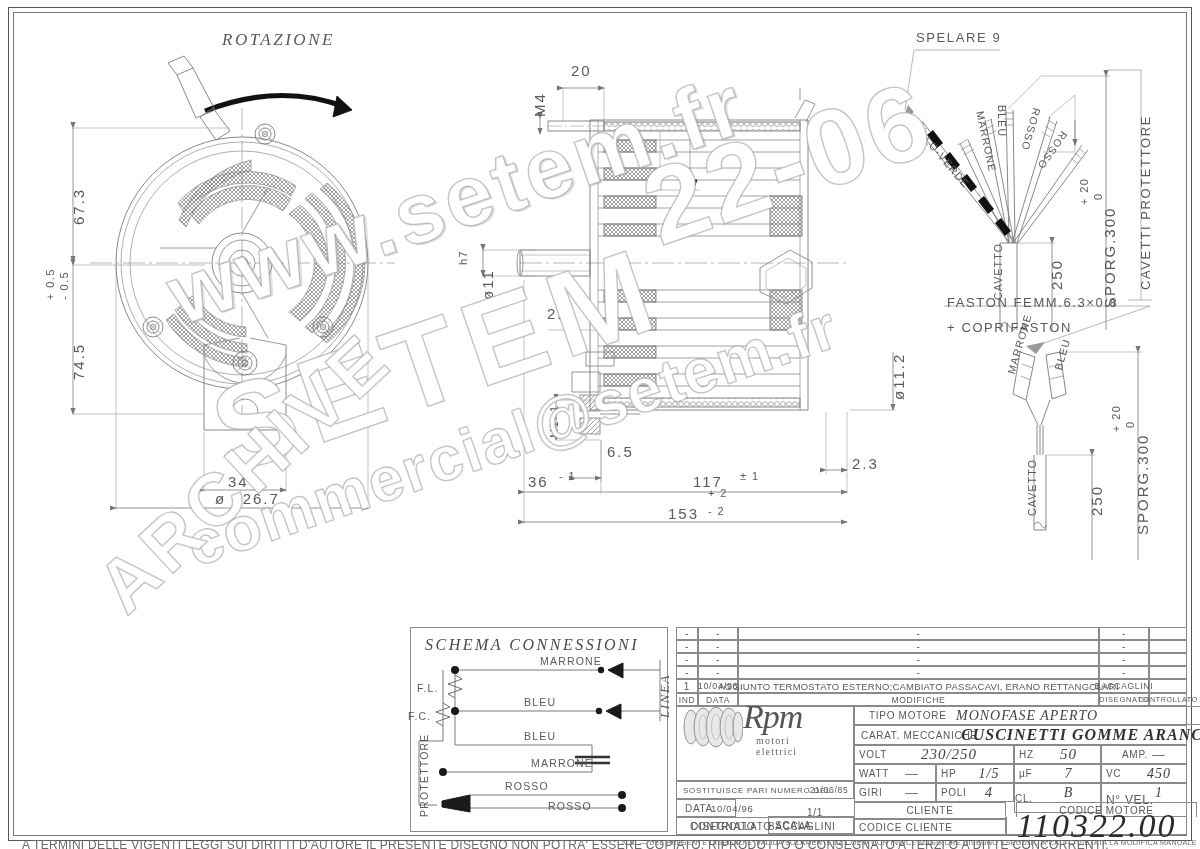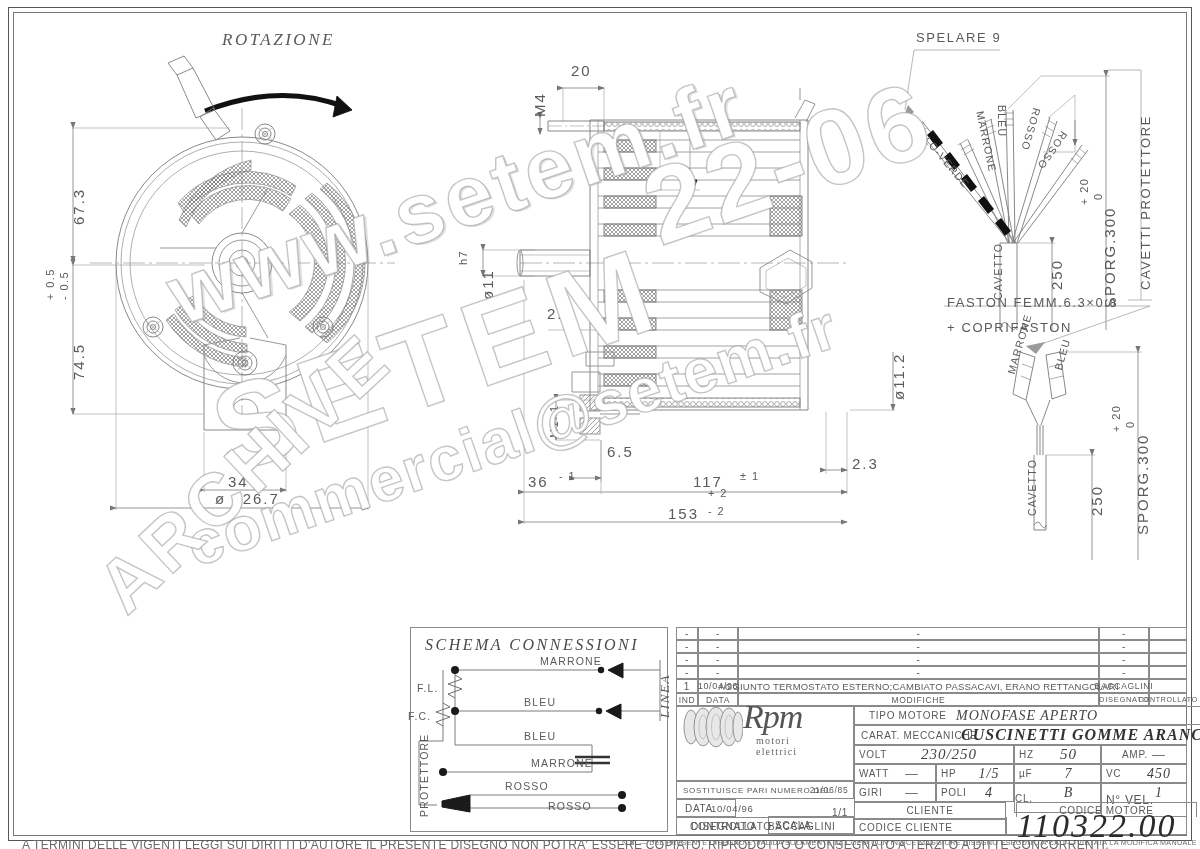--- a/index.html
+++ b/index.html
@@ -456,21 +456,21 @@
     <div class="cell ctr" style="left:62px;top:66px;width:361px;height:13px;font-size:8.5px;">MODIFICHE</div>
     <div class="cell ctr" style="left:423px;top:66px;width:50px;height:13px;font-size:7.5px;">DISEGNATO</div>
     <div class="cell ctr" style="left:473px;top:66px;width:38px;height:13px;font-size:7px;">CONTROLLATO</div>
 
     <div class="cell" style="left:0;top:79px;width:178px;height:75px;"></div>
     <div class="cell" style="left:0;top:154px;width:178px;height:18px;font-size:8px;padding-left:6px;">SOSTITUISCE PARI NUMERO DEL</div>
     <div class="cell" style="left:128px;top:154px;width:50px;height:18px;font-size:8.5px;justify-content:center;border:none;">21/06/85</div>
     <div class="cell" style="left:0;top:172px;width:60px;height:18px;padding-left:8px;">DATA</div>
     <div class="cell" style="left:35px;top:172px;width:55px;height:18px;border:none;font-size:9.5px;">10/04/96</div>
     <div class="cell" style="left:92px;top:189px;width:86px;height:18px;padding-left:6px;">SCALA</div>
-    <div class="cell" style="left:156px;top:172px;width:38px;height:26px;border:none;">1/1</div>
+    <div class="cell" style="left:131px;top:172px;width:38px;height:26px;border:none;">1/1</div>
     <div class="cell" style="left:0;top:190px;width:178px;height:18px;padding-left:14px;">DISEGNATO</div>
     <div class="cell" style="left:92px;top:190px;width:86px;height:18px;border:none;">BACCAGLINI</div>
 
     <div class="cell" style="left:178px;top:79px;width:393px;height:19px;padding-left:14px;">TIPO MOTORE</div>
     <div class="cell v" style="left:280px;top:79px;width:231px;height:19px;border:none;">MONOFASE APERTO</div>
 
     <div class="cell" style="left:178px;top:98px;width:333px;height:20px;padding-left:6px;">CARAT. MECCANICHE</div>
     <div class="cell vb" style="left:285px;top:98px;width:226px;height:20px;border:none;">CUSCINETTI GOMME ARANCIONE</div>
 
     <div class="cell" style="left:178px;top:118px;width:160px;height:19px;padding-left:4px;">VOLT</div>

